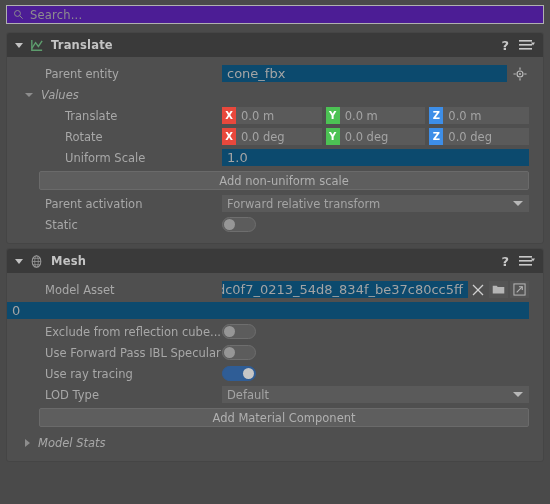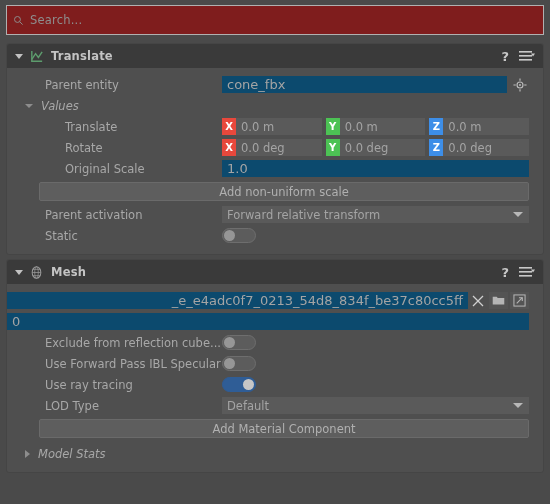--- a/index.html
+++ b/index.html
@@ -15,22 +15,22 @@
     color: #b4b4b4;
     overflow: hidden;
   }
 
   
   .search-wrap {
     padding: 5px 6px 4px 6px;
     background: #4a4a4a;
   }
   .search-box {
-    height: 30px;
-    background: #7f1d1d;
+    height: 19px;
+    background: #4c1d95;
     border: 1px solid #b0b0b0;
     display: flex;
     align-items: center;
     padding: 0 6px;
     box-sizing: border-box;
   }
   .search-icon {
     width: 11px;
     height: 11px;
     margin-right: 6px;
@@ -383,21 +383,21 @@
           </div>
           <div class="axis-field">
             <span class="axis-badge" style="background:#3d8ee8">Z</span>
             <span class="axis-val">0.0 deg</span>
           </div>
         </div>
       </div>
     </div>
 
     <div class="row">
-      <div class="row-label indent2">Original Scale</div>
+      <div class="row-label indent2">Uniform Scale</div>
       <div class="row-field">
         <div class="input">1.0</div>
       </div>
     </div>
 
     <div class="wide-btn-row">
       <div class="wide-btn">Add non-uniform scale</div>
     </div>
 
     <div class="row">
@@ -440,20 +440,21 @@
         <rect x="0" y="6" width="13" height="1.6" fill="#c8c8c8"></rect>
         <rect x="0" y="10" width="13" height="1.6" fill="#c8c8c8"></rect>
         <polygon points="12,4.5 16,4.5 14,7.5" fill="#c8c8c8"></polygon>
       </svg>
     </span>
   </div>
 
   <div class="panel-body">
 
     <div class="row">
+      <div class="row-label">Model Asset</div>
       <div class="row-field">
         <div class="input" style="direction:rtl;text-align:left;">e_e4adc0f7_0213_54d8_834f_be37c80cc5ff_</div>
         <div class="asset-btns">
           <span class="asset-btn">
             <svg width="12" height="12" viewBox="0 0 12 12">
               <line x1="1" y1="1" x2="11" y2="11" stroke="#d0d0d0" stroke-width="1.3"></line>
               <line x1="11" y1="1" x2="1" y2="11" stroke="#d0d0d0" stroke-width="1.3"></line>
             </svg>
           </span>
           <span class="asset-btn boxed">

